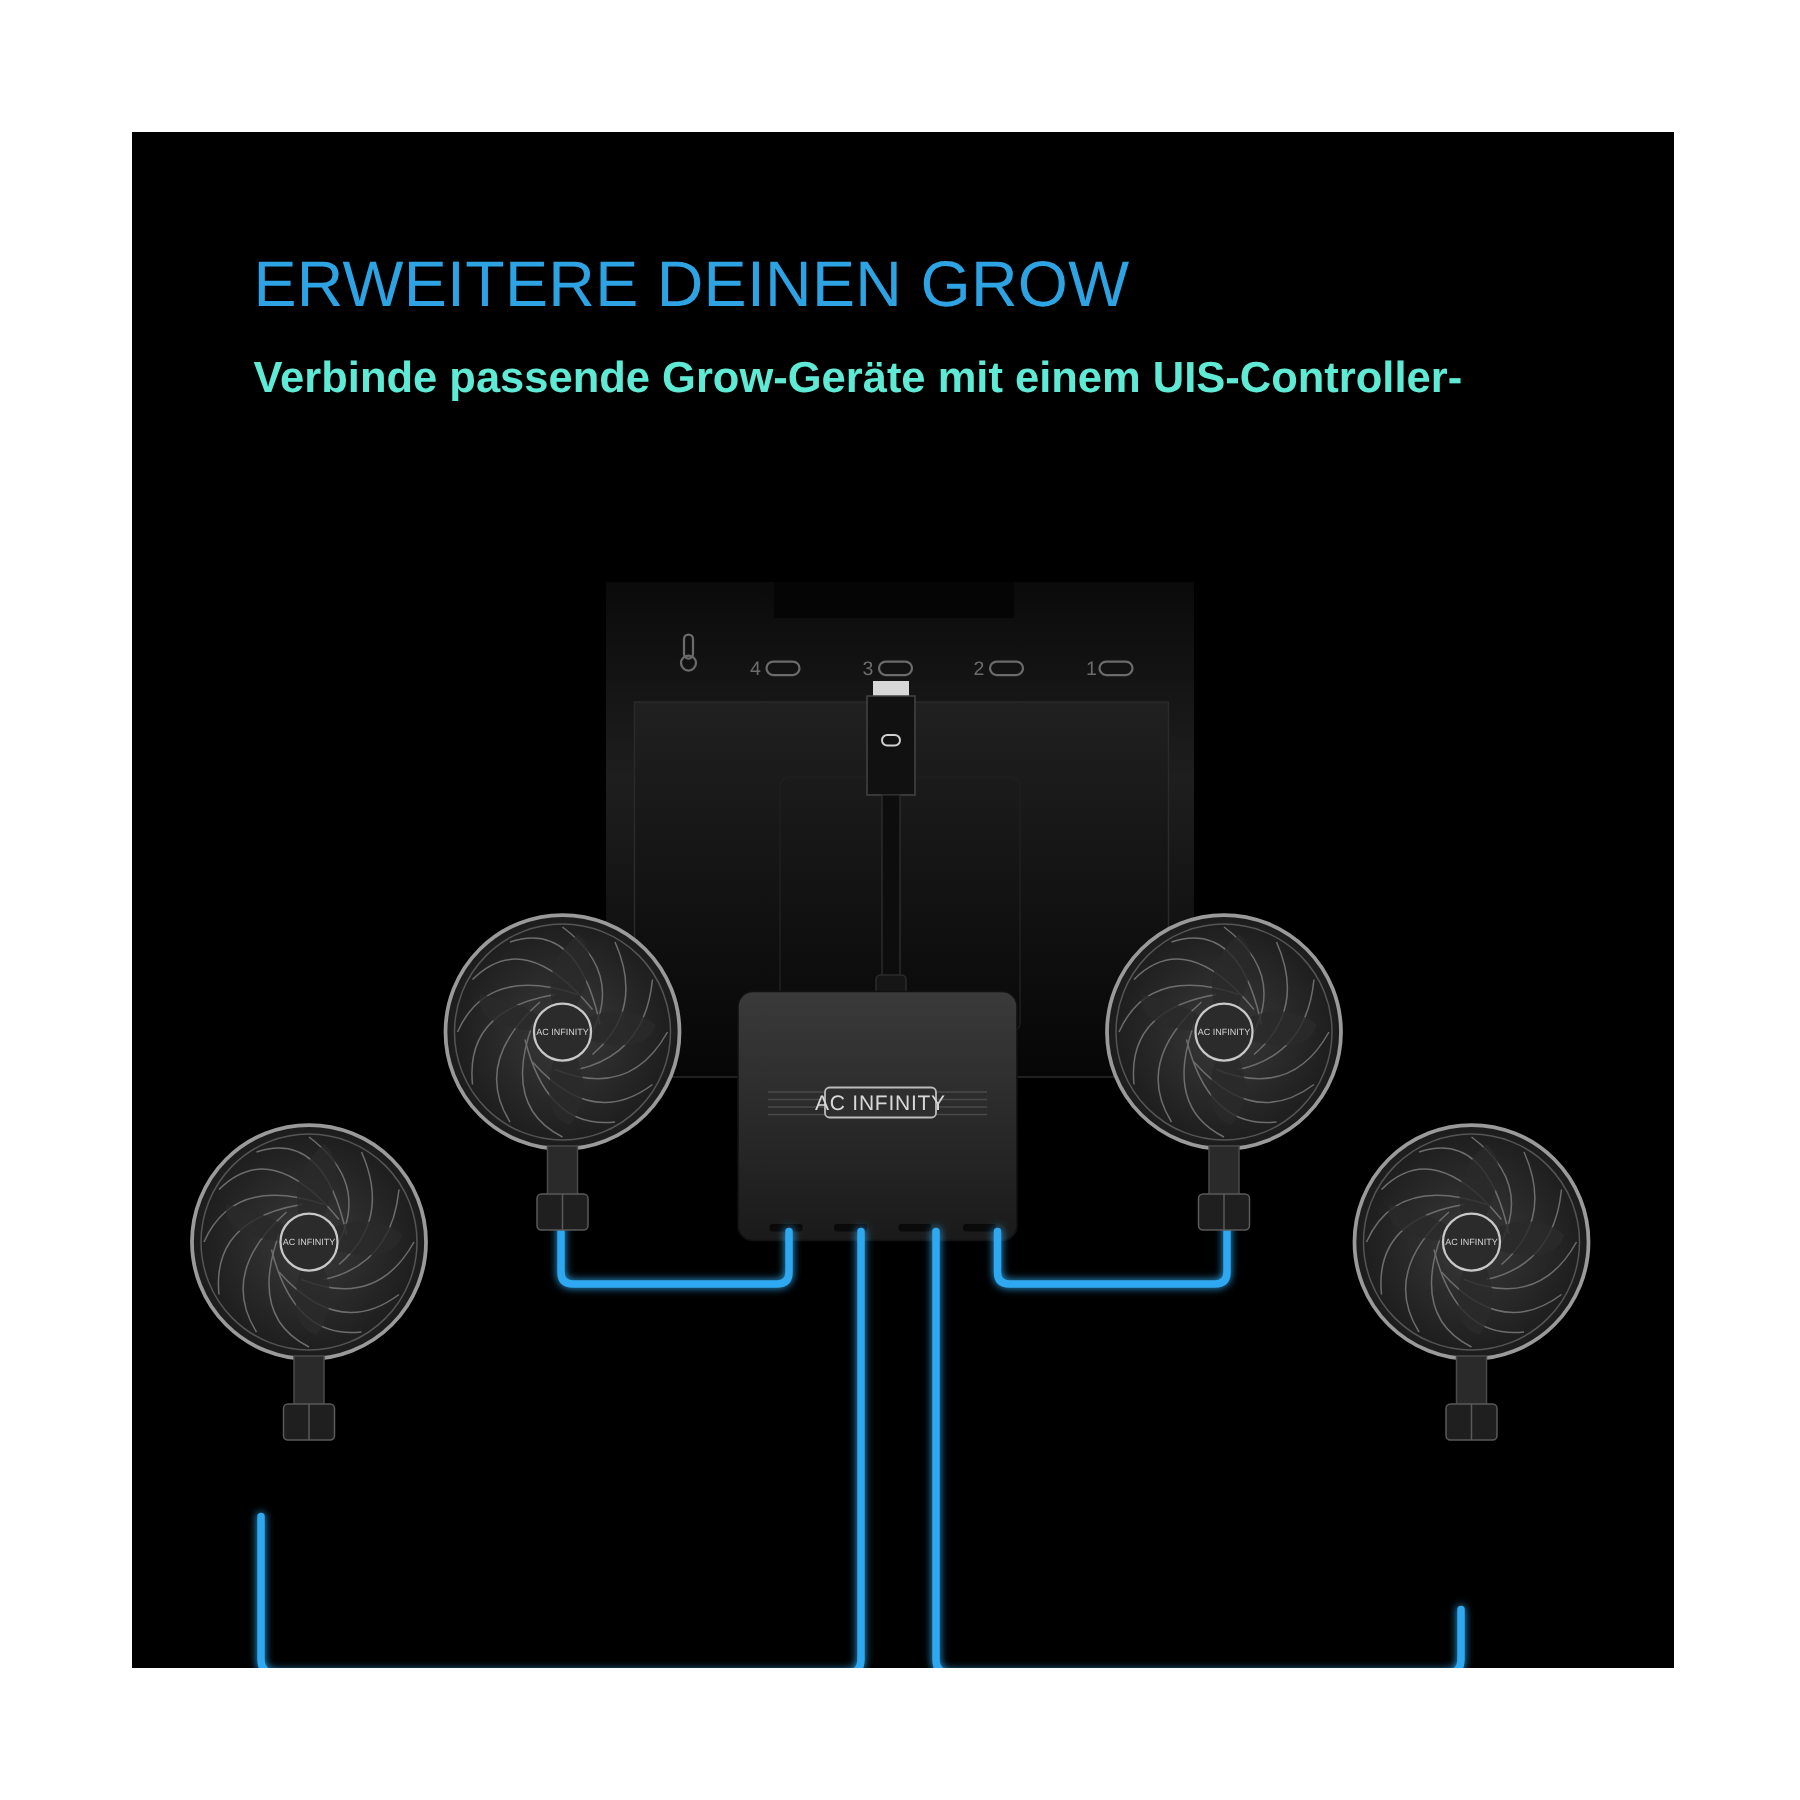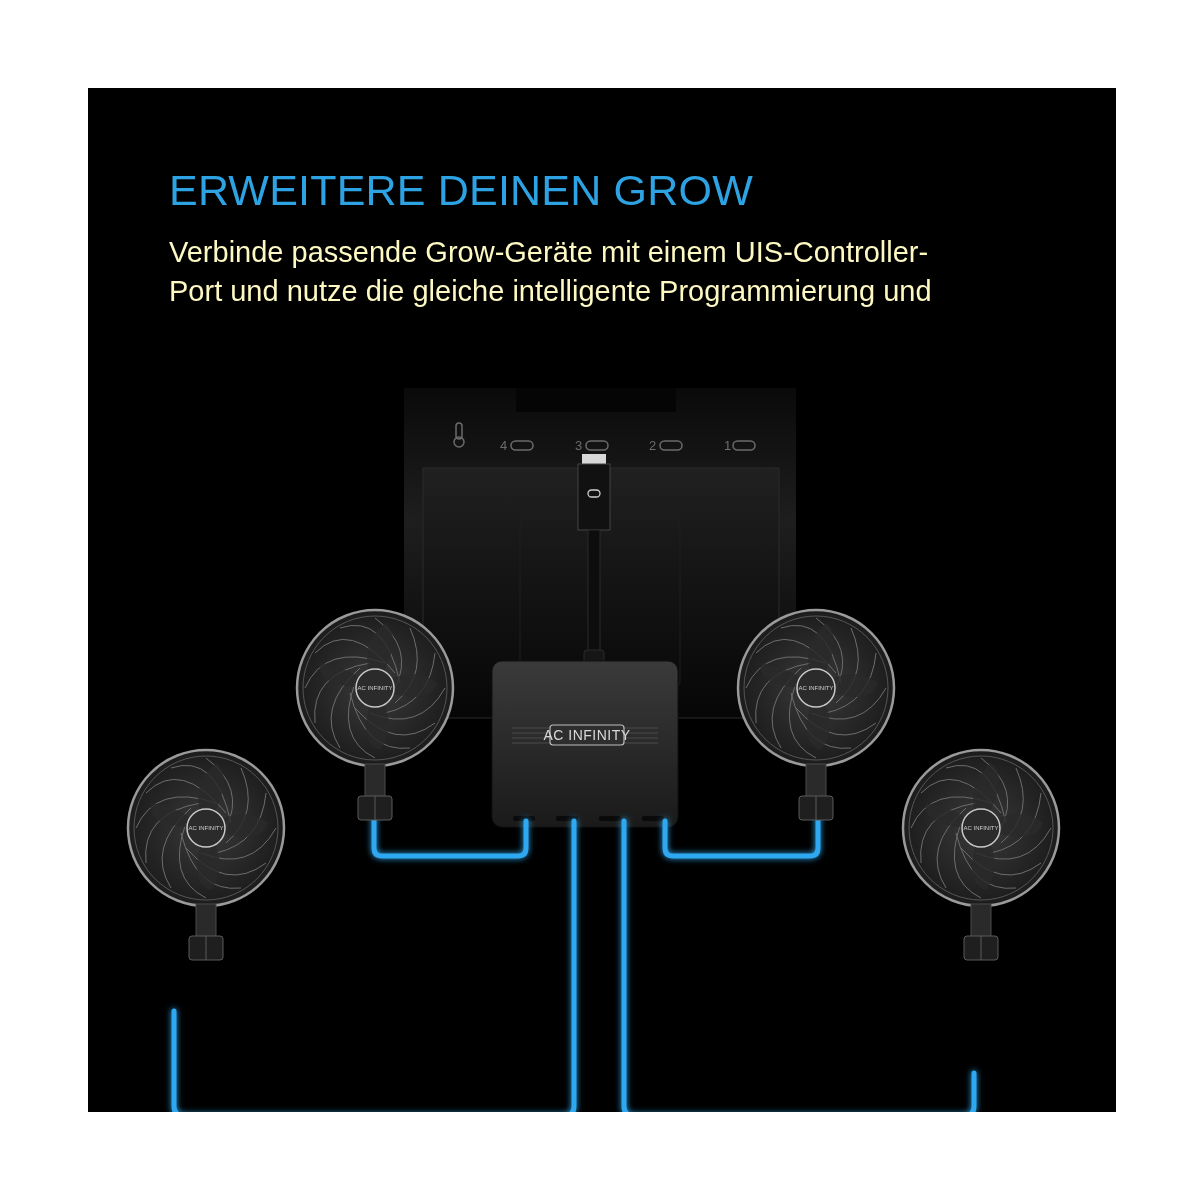--- a/index.html
+++ b/index.html
@@ -9,40 +9,39 @@
     background: #000000; overflow: hidden;
   }
   .title {
     position: absolute; left: 81px; top: 78px;
     font-family: "Liberation Sans", sans-serif; font-size: 43px; font-weight: 400;
     color: #2ea3e3; letter-spacing: 0.2px; white-space: nowrap;
   }
   .body-text {
     position: absolute; left: 81px; top: 145px; width: 880px;
     font-family: "Liberation Sans", sans-serif; font-size: 29px; line-height: 39px;
-    color: #fef9c3; font-weight: 400;
+    color: #5eead4; font-weight: 700;
   }
   .body-text span { display: block; white-space: nowrap; }
   svg.scene { position: absolute; left: 0; top: 0; }
   .port-label {
     font-family: "Liberation Sans", sans-serif; font-size: 13px; fill: #6b6b6b;
   }
   .brand-text { font-family: "Liberation Sans", sans-serif; font-size: 14px; fill: #d8d8d8; letter-spacing: 0.5px; }
   .fan-brand { font-family: "Liberation Sans", sans-serif; font-size: 6px; fill: #cfcfcf; }
 </style>
 </head>
 <body>
 
 <div class="panel">
 
   <div class="title">ERWEITERE DEINEN GROW</div>
 
   <div class="body-text">
     <span>Verbinde passende Grow-Geräte mit einem UIS-Controller-</span>
-    <span>Port und nutze die gleiche intelligente Programmierung und</span>
   </div>
 
   <svg class="scene" width="1024" height="1024" viewBox="0 0 1024 1024">
     <defs>
       <linearGradient id="towerGrad" x1="0" y1="0" x2="0" y2="1">
         <stop offset="0" stop-color="#0a0a0a"></stop>
         <stop offset="0.4" stop-color="#1e1e1e"></stop>
         <stop offset="1" stop-color="#050505"></stop>
       </linearGradient>
       <linearGradient id="bayGrad" x1="0" y1="0" x2="0" y2="1">

